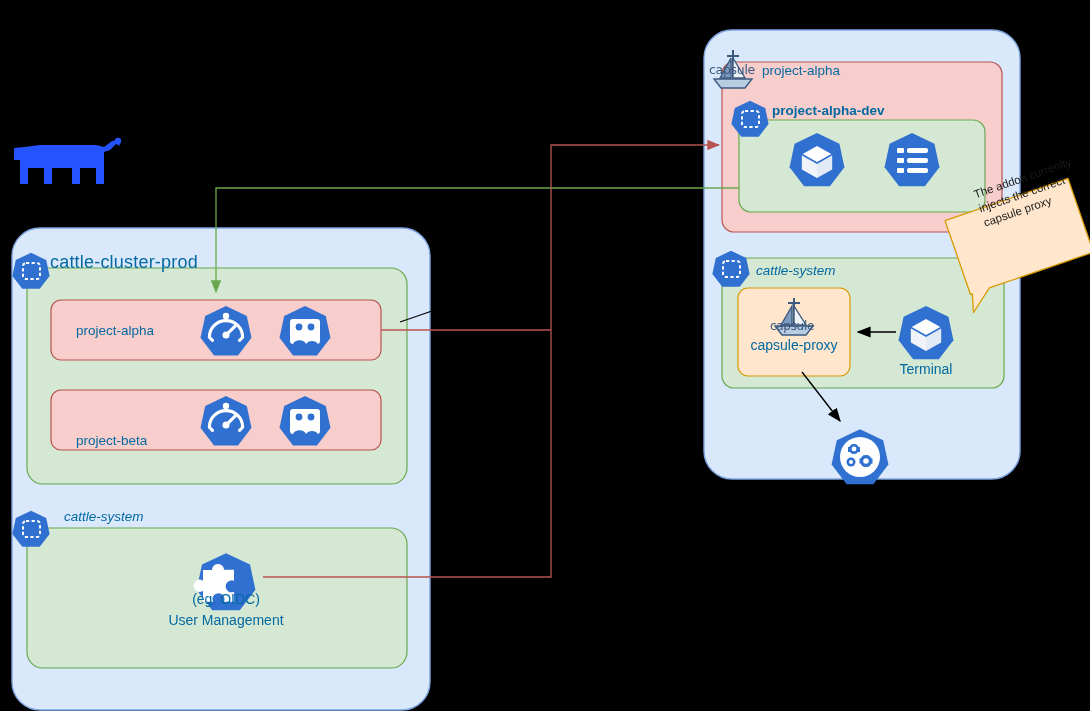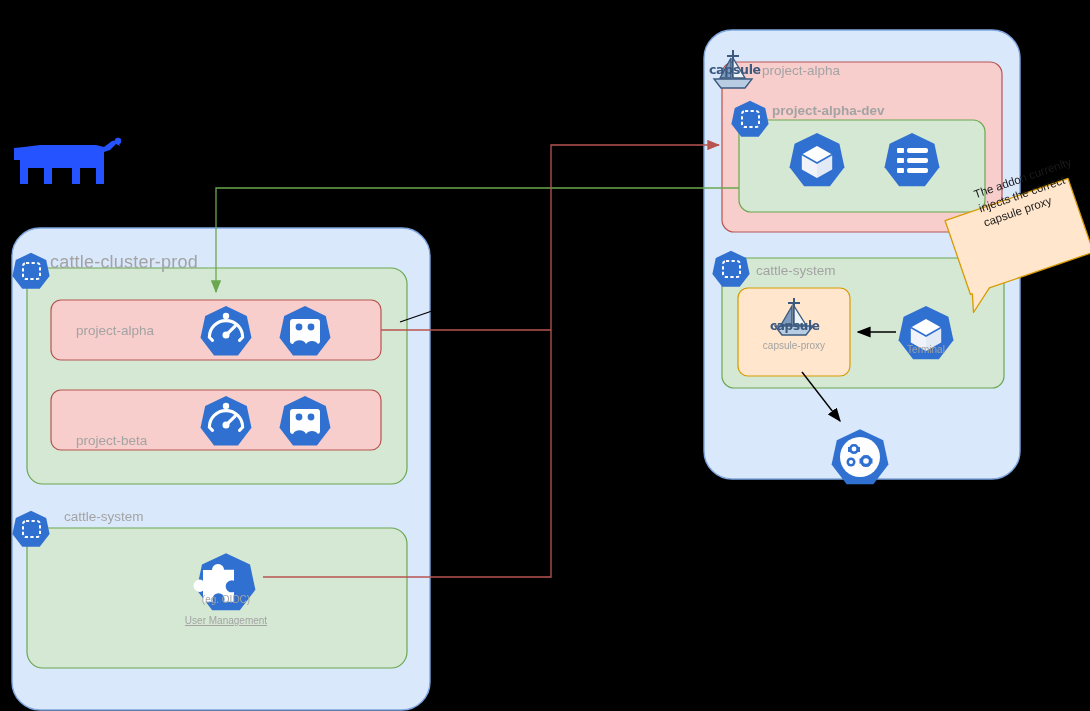--- a/index.html
+++ b/index.html
@@ -5,31 +5,31 @@
 <style>
   html,body{margin:0;padding:0;background:#000;}
   #canvas{
     position:relative;
     width:1090px;height:711px;
     background:#000000;
     overflow:hidden;
     font-family:"Liberation Sans", sans-serif;
   }
   #svg-layer{position:absolute;left:0;top:0;width:1090px;height:711px;}
-  .lbl{position:absolute;color:#a3a3a3;white-space:pre;}
+  .lbl{position:absolute;color:#0369a1;white-space:pre;}
   .cluster-label{font-size:18px;letter-spacing:.2px;}
   .proj-label{font-size:13.5px;}
-  .node-label{font-size:10px;text-align:center;line-height:15px;}
-  .ns-label{font-size:13.5px;}
+  .node-label{font-size:14px;text-align:center;line-height:15px;}
+  .ns-label{font-size:13.5px;font-style:italic;}
   .note-txt{
     font-size:11.5px;line-height:15px;color:#1a1a1a;white-space:pre-line;
   }
   .capsule-word{
     font-family:"DejaVu Sans", sans-serif;
-    font-weight:bold;font-size:12.5px;color:#3c5a80;letter-spacing:-.3px;
+    font-weight:normal;font-size:12.5px;color:#3c5a80;letter-spacing:-.3px;
   }
   .capsule-word.sm{font-size:12px;}
 </style>
 </head>
 <body>
 
 <div id="canvas">
 
   <svg id="svg-layer" viewBox="0 0 1090 711" xmlns="http://www.w3.org/2000/svg">
     <defs>
@@ -256,32 +256,32 @@
   <div class="lbl capsule-word" style="left:709px;top:62px;">capsule</div>
 
   <div class="lbl cluster-label" style="left:50px;top:252px;">cattle-cluster-prod</div>
 
   <div class="lbl proj-label" style="left:76px;top:323px;">project-alpha</div>
 
   <div class="lbl proj-label" style="left:76px;top:433px;">project-beta</div>
 
   <div class="lbl ns-label" style="left:64px;top:509px;">cattle-system</div>
 
-  <div class="lbl node-label" style="left:146px;top:613px;width:160px;text-decoration:underline;">User Management</div>
+  <div class="lbl node-label" style="left:146px;top:613px;width:160px;">User Management</div>
   <div class="lbl node-label" style="left:146px;top:592px;width:160px;text-align:center;">(eg. OIDC)</div>
 
   <div class="lbl proj-label" style="left:762px;top:63px;">project-alpha</div>
 
   <div class="lbl proj-label" style="left:772px;top:103px;font-weight:bold;">project-alpha-dev</div>
 
   <div class="lbl ns-label" style="left:756px;top:263px;">cattle-system</div>
 
   <div class="lbl capsule-word sm" style="left:770px;top:319px;">capsule</div>
 
   <div class="lbl node-label" style="left:738px;top:338px;width:112px;">capsule-proxy</div>
 
-  <div class="lbl node-label" style="left:886px;top:342px;width:80px;">Terminal</div>
+  <div class="lbl node-label" style="left:886px;top:362px;width:80px;">Terminal</div>
 
   <div class="lbl note-txt" style="left:972px;top:188px;width:118px;transform:rotate(-19deg);transform-origin:0 0;">The addon currenlty
 injects the correct
 capsule proxy</div>
 
 </div>
 
 </body></html>

